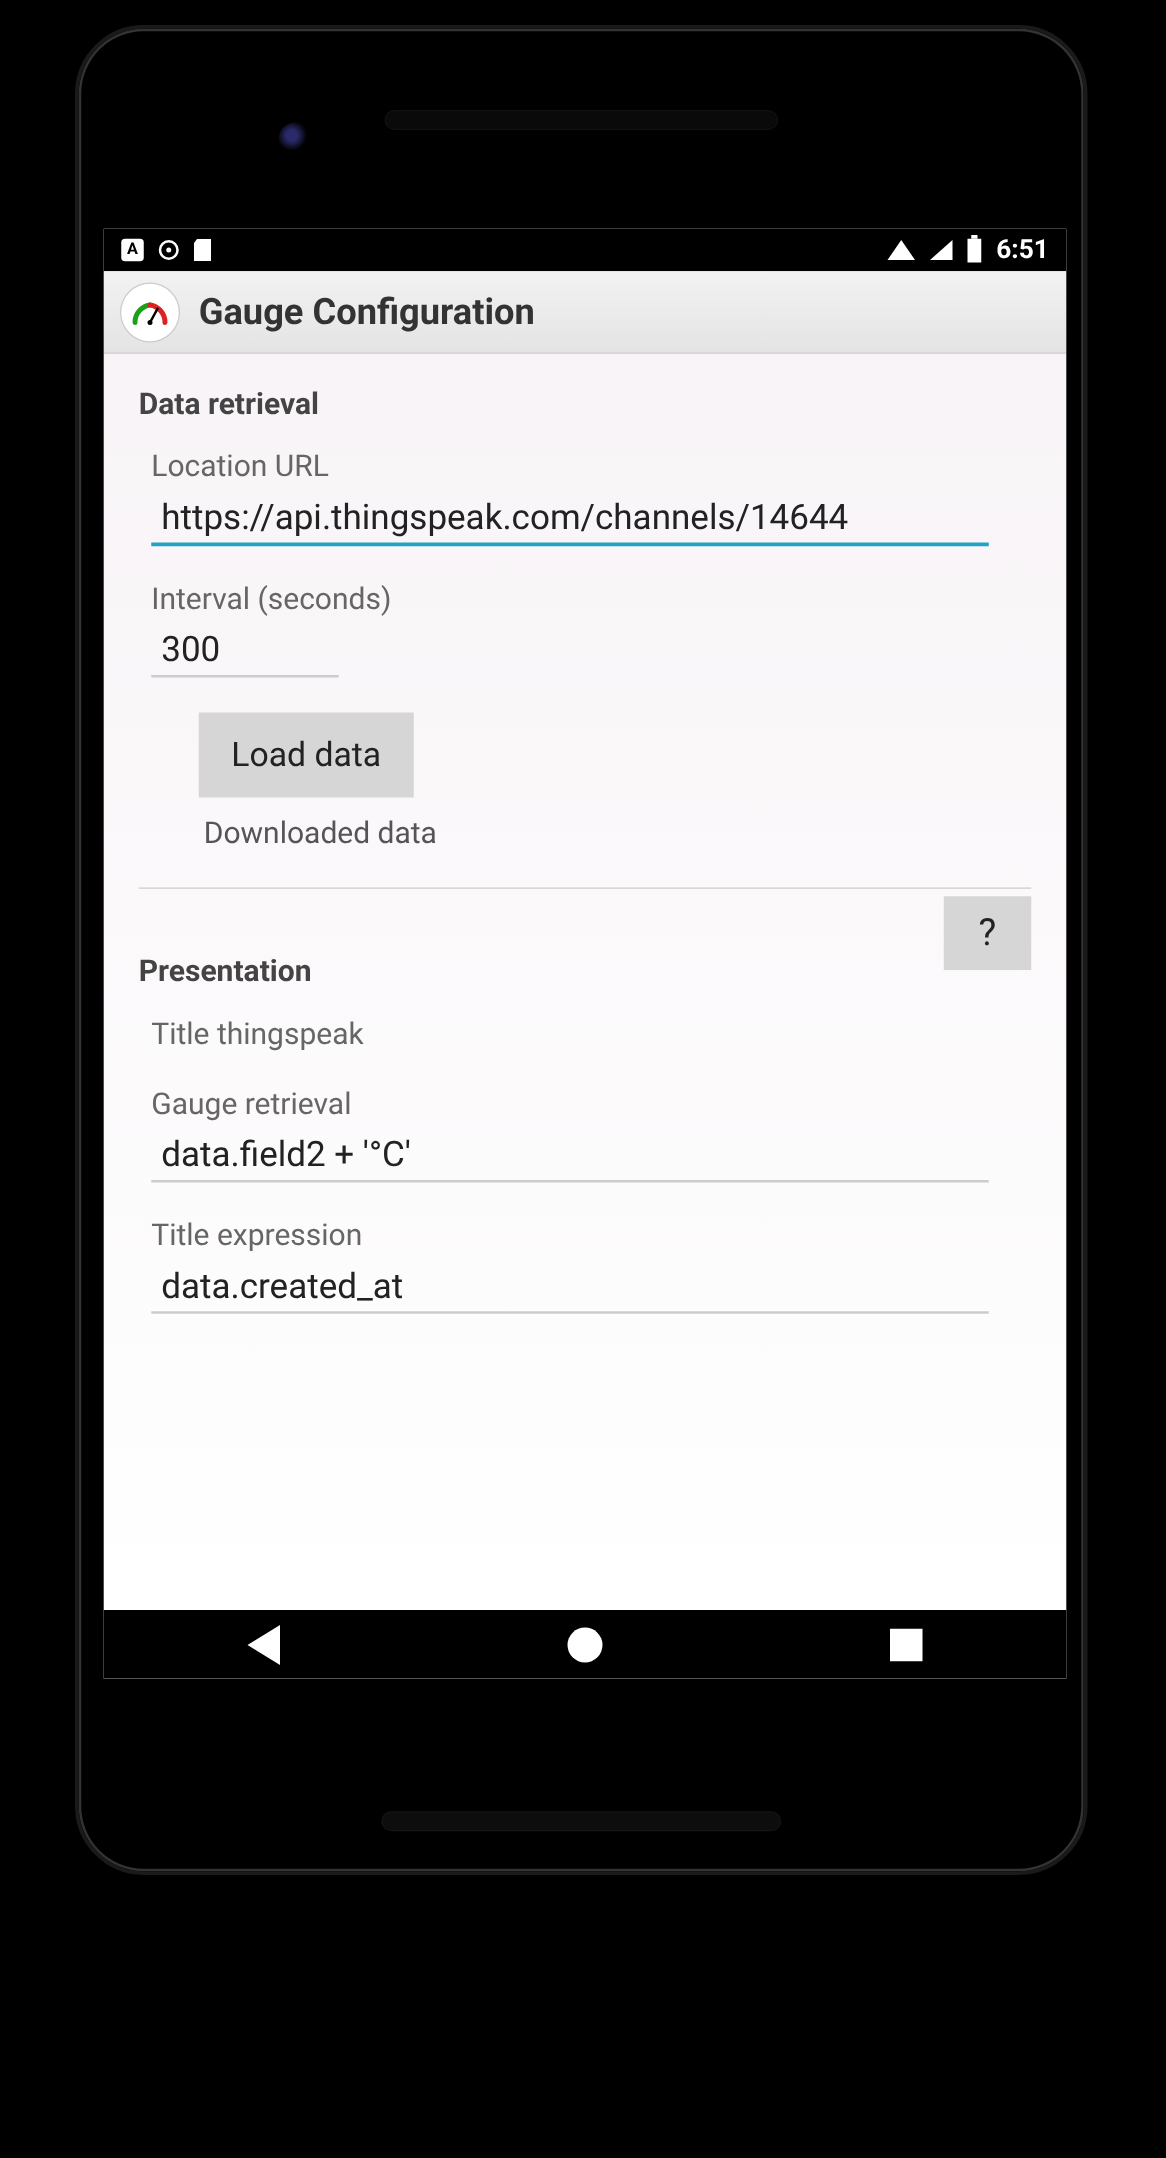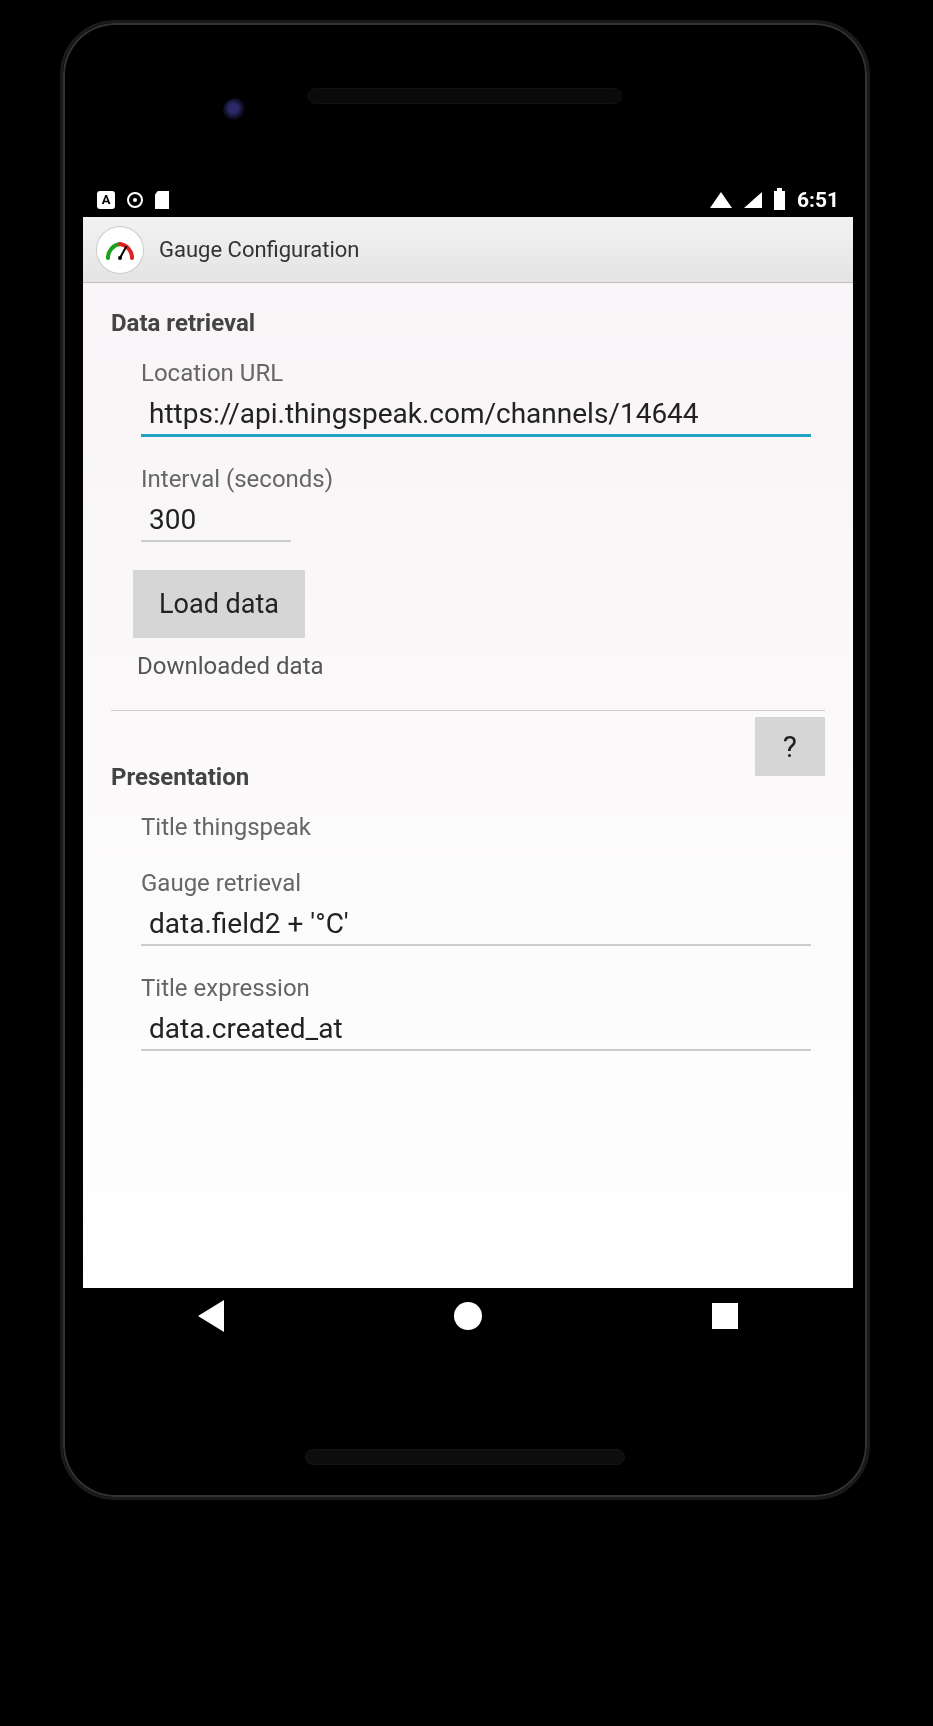--- a/index.html
+++ b/index.html
@@ -116,34 +116,34 @@
     padding:0 14px;
     gap:16px;
   }
   .app-icon {
     width:46px; height:46px; border-radius:50%;
     background:#fff;
     display:flex; align-items:center; justify-content:center;
     box-shadow:0 0 0 1px #ccc;
   }
   .app-icon svg { width:32px; height:32px; }
-  .app-title { font-size:22px; color:#333; }
+  .app-title { font-size:29px; color:#333;font-weight:bold; }
   
   .content {
     flex:1;
     background:linear-gradient(to bottom,#f8f4f7,#fff);
     padding:26px 28px 0 28px;
     overflow-y:hidden;
     color:#333;
   }
   .section-header {
     font-size:24px; font-weight:700; color:#444;
     margin-bottom:22px;
   }
-  .field-block { margin-left:30px; margin-bottom:28px; }
+  .field-block { margin-left:10px; margin-bottom:28px; }
   .field-label {
     font-size:24px; color:#666;
     margin-bottom:6px;
   }
   .text-input {
     font-family:inherit;
     font-size:28px;
     color:#222;
     border:none;
     border-bottom:2px solid #ccc;
@@ -243,21 +243,21 @@
       <div class="field-block">
         <div class="field-label">Location URL</div>
         <input class="text-input full focused" type="text" value="https://api.thingspeak.com/channels/14644" style="">
       </div>
 
       <div class="field-block">
         <div class="field-label">Interval (seconds)</div>
         <input class="text-input small" type="text" value="300" style="">
       </div>
 
-      <div class="field-block" style="margin-left:22px;">
+      <div class="field-block" style="margin-left:48px;">
         <button class="btn">Load data</button>
         <div class="status-text">Downloaded data</div>
       </div>
 
       <div class="divider"></div>
 
       <div class="help-row">
         <button class="btn small help-btn">?</button>
       </div>
 

